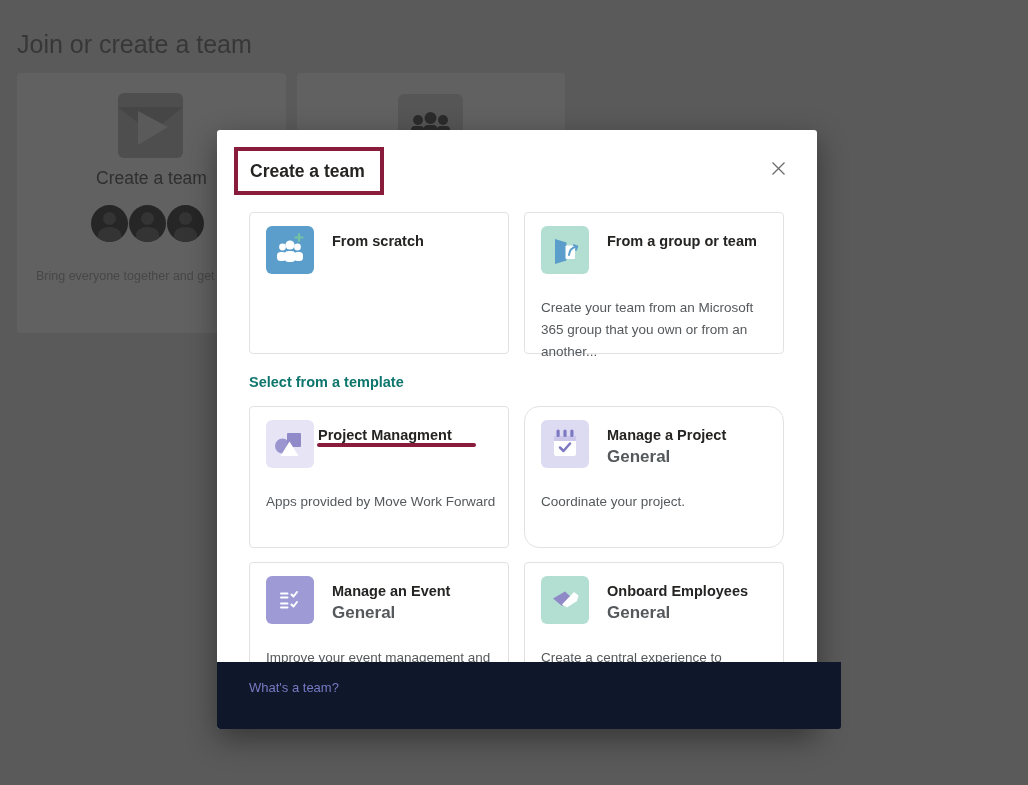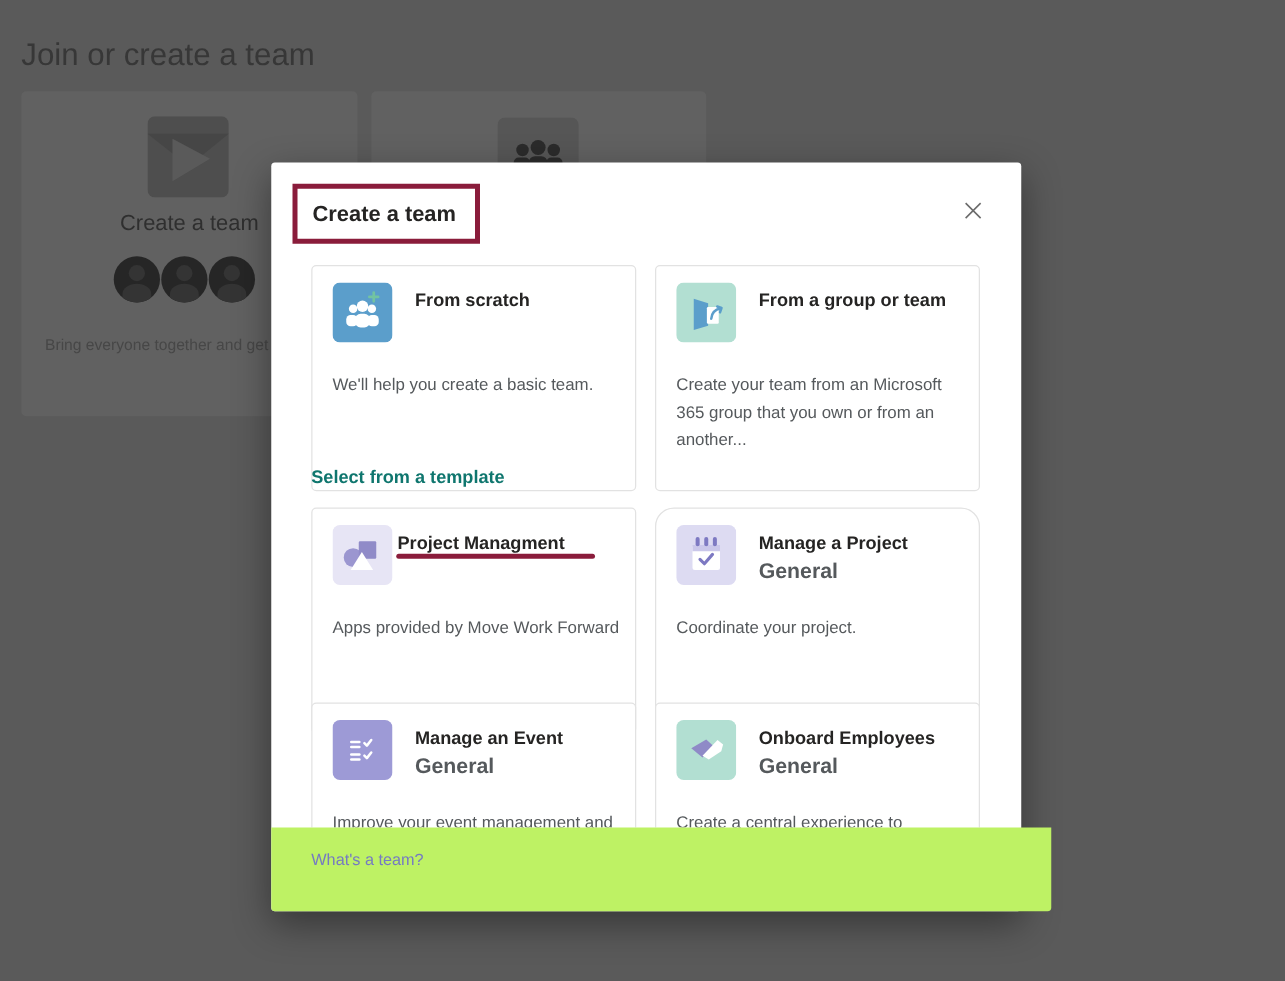--- a/index.html
+++ b/index.html
@@ -25,25 +25,25 @@
                 border-radius:50% 50% 0 0;background:#343434;}
   .bg-card-desc{position:absolute;left:19px;top:196px;font-size:12.5px;color:#474747;white-space:nowrap;}
 
   
   .modal{position:absolute;left:217px;top:114px;width:600px;height:599px;background:#ffffff;
          border-radius:3px;box-shadow:0 10px 30px rgba(0,0,0,.4);}
   .modal-title{position:absolute;left:33px;top:31px;font-size:17.5px;font-weight:bold;color:#252423;}
   .close-btn{position:absolute;left:549px;top:26px;width:24px;height:24px;cursor:pointer;
              display:flex;align-items:center;justify-content:center;}
   .modal-body{position:absolute;left:0;top:70px;width:600px;height:462px;overflow:hidden;}
-  .modal-footer{position:absolute;left:0;bottom:0;width:600px;height:67px;background:#bef264;
+  .modal-footer{position:absolute;left:0;bottom:0;width:600px;height:67px;background:#0f172a;
                 border-radius:0 0 3px 3px;padding-left:24px;}
   .footer-link{position:absolute;left:32px;top:18px;font-size:13px;color:#757ac2;cursor:pointer;text-decoration:none;}
 
-  .opt-card{position:absolute;width:260px;height:181px;background:#fff;border:1px solid #e2e2e2;
+  .opt-card{position:absolute;width:260px;height:142px;background:#fff;border:1px solid #e2e2e2;
             border-radius:4px;box-sizing:border-box;cursor:pointer;}
   .tile{position:absolute;left:16px;top:13px;width:48px;height:48px;}
   .card-title{position:absolute;left:82px;top:20px;font-size:14.5px;font-weight:bold;color:#252423;}
   .card-sub{position:absolute;left:82px;top:40px;font-size:17px;color:#55595c;font-weight:bold;}
   .card-desc{position:absolute;left:16px;top:84px;width:230px;font-size:13.5px;line-height:22px;color:#55595c;}
   .section-heading{position:absolute;left:32px;top:174px;font-size:14.5px;font-weight:bold;color:#0f766e;}
 
   
   .anno-box{position:absolute;left:17px;top:17px;width:150px;height:48px;
             border:4px solid #8a1c3b;box-sizing:border-box;pointer-events:none;}
@@ -102,21 +102,20 @@
           <rect width="48" height="48" rx="6" fill="#5b9ecb"></rect>
           <path d="M33 8 v7 M29.5 11.5 h7" stroke="#72c3a2" stroke-width="2.2" stroke-linecap="round" fill="none"></path>
           <circle cx="16.5" cy="21" r="3.4" fill="#fff"></circle>
           <circle cx="24" cy="19" r="4.6" fill="#fff"></circle>
           <circle cx="31.5" cy="21" r="3.4" fill="#fff"></circle>
           <rect x="11" y="26" width="9" height="9" rx="3.5" fill="#fff"></rect>
           <rect x="18" y="25" width="12" height="11" rx="4.5" fill="#fff"></rect>
           <rect x="28" y="26" width="9" height="9" rx="3.5" fill="#fff"></rect>
         </svg>
         <div class="card-title">From scratch</div>
-        <div class="card-desc">We'll help you create a basic team.</div>
       </div>
 
       <div class="opt-card" style="left:307px;top:12px;">
         <svg class="tile" viewBox="0 0 48 48">
           <rect width="48" height="48" rx="6" fill="#b2dfd2"></rect>
           <polygon points="14,13 25.5,16.5 25.5,34.5 14,38" fill="#5b9ecb"></polygon>
           <rect x="24.5" y="19.5" width="9.5" height="13.5" rx="1" fill="#fff"></rect>
           <path d="M28 29 q0.5 -7 7.5 -8.2" stroke="#5b9ecb" stroke-width="2" fill="none" stroke-linecap="round"></path>
           <path d="M32.8 19.2 l3.4 1.2 -1.2 3.4" stroke="#5b9ecb" stroke-width="2" fill="none" stroke-linecap="round" stroke-linejoin="round"></path>
         </svg>

